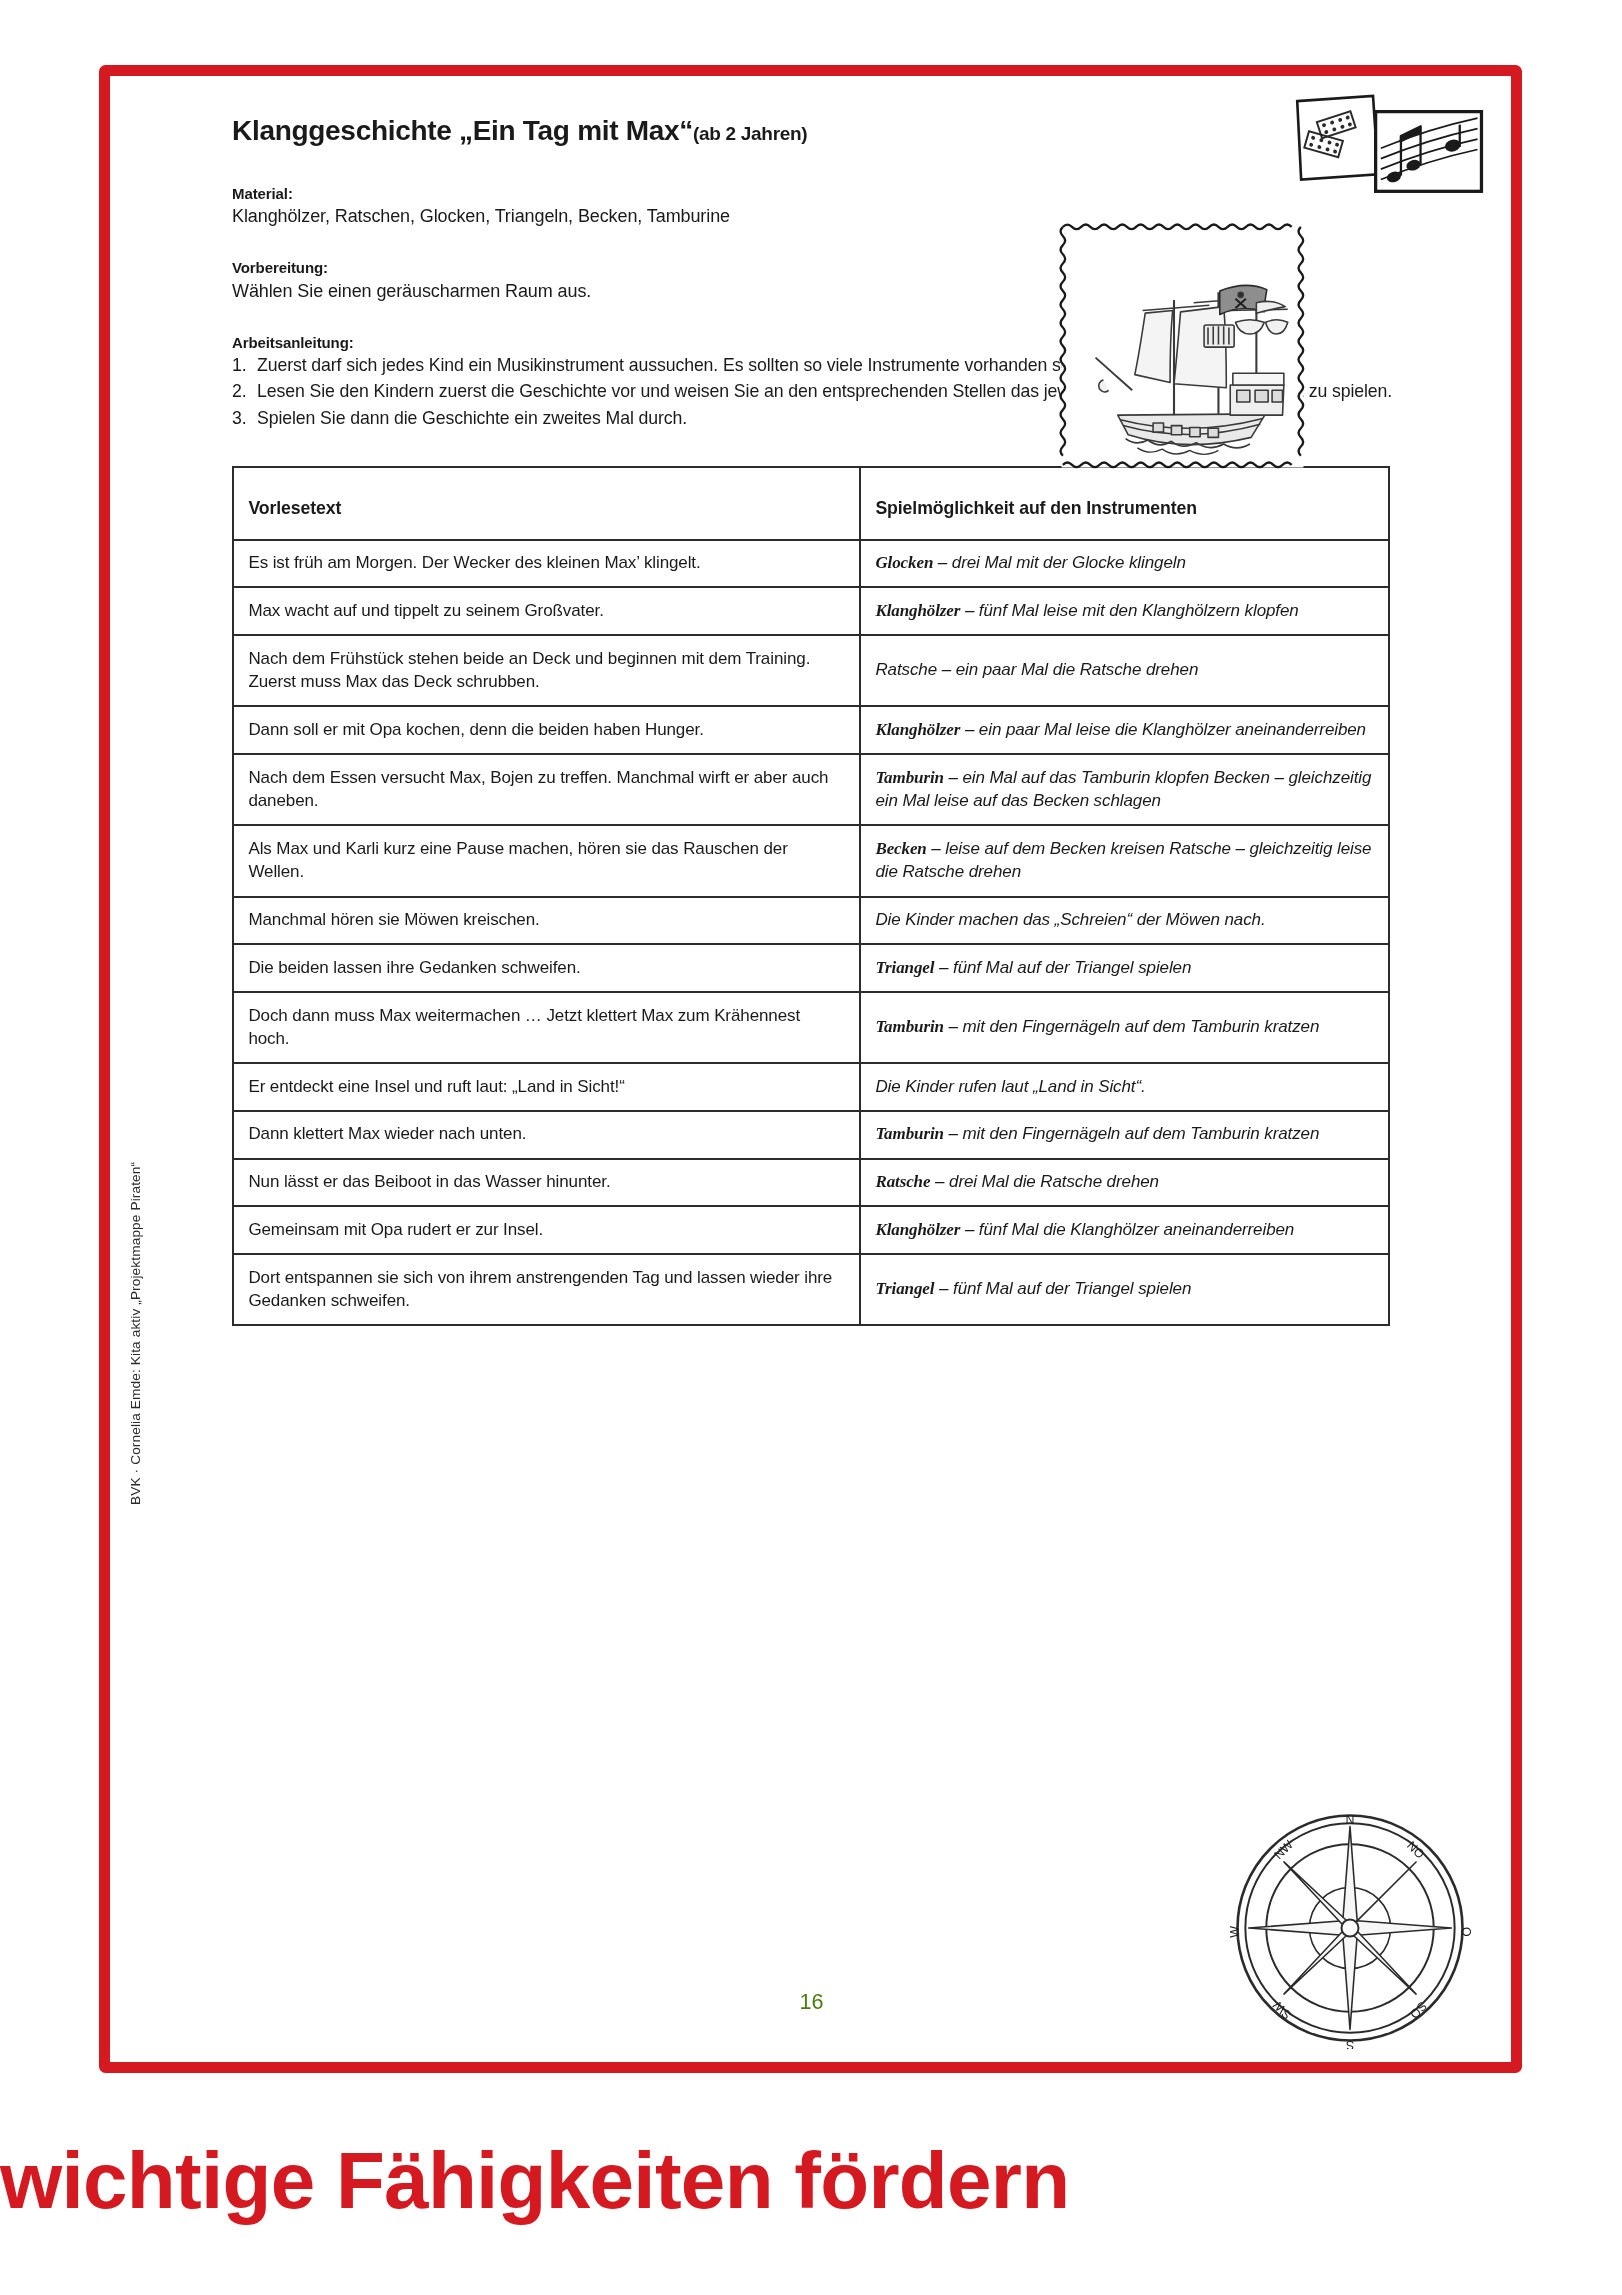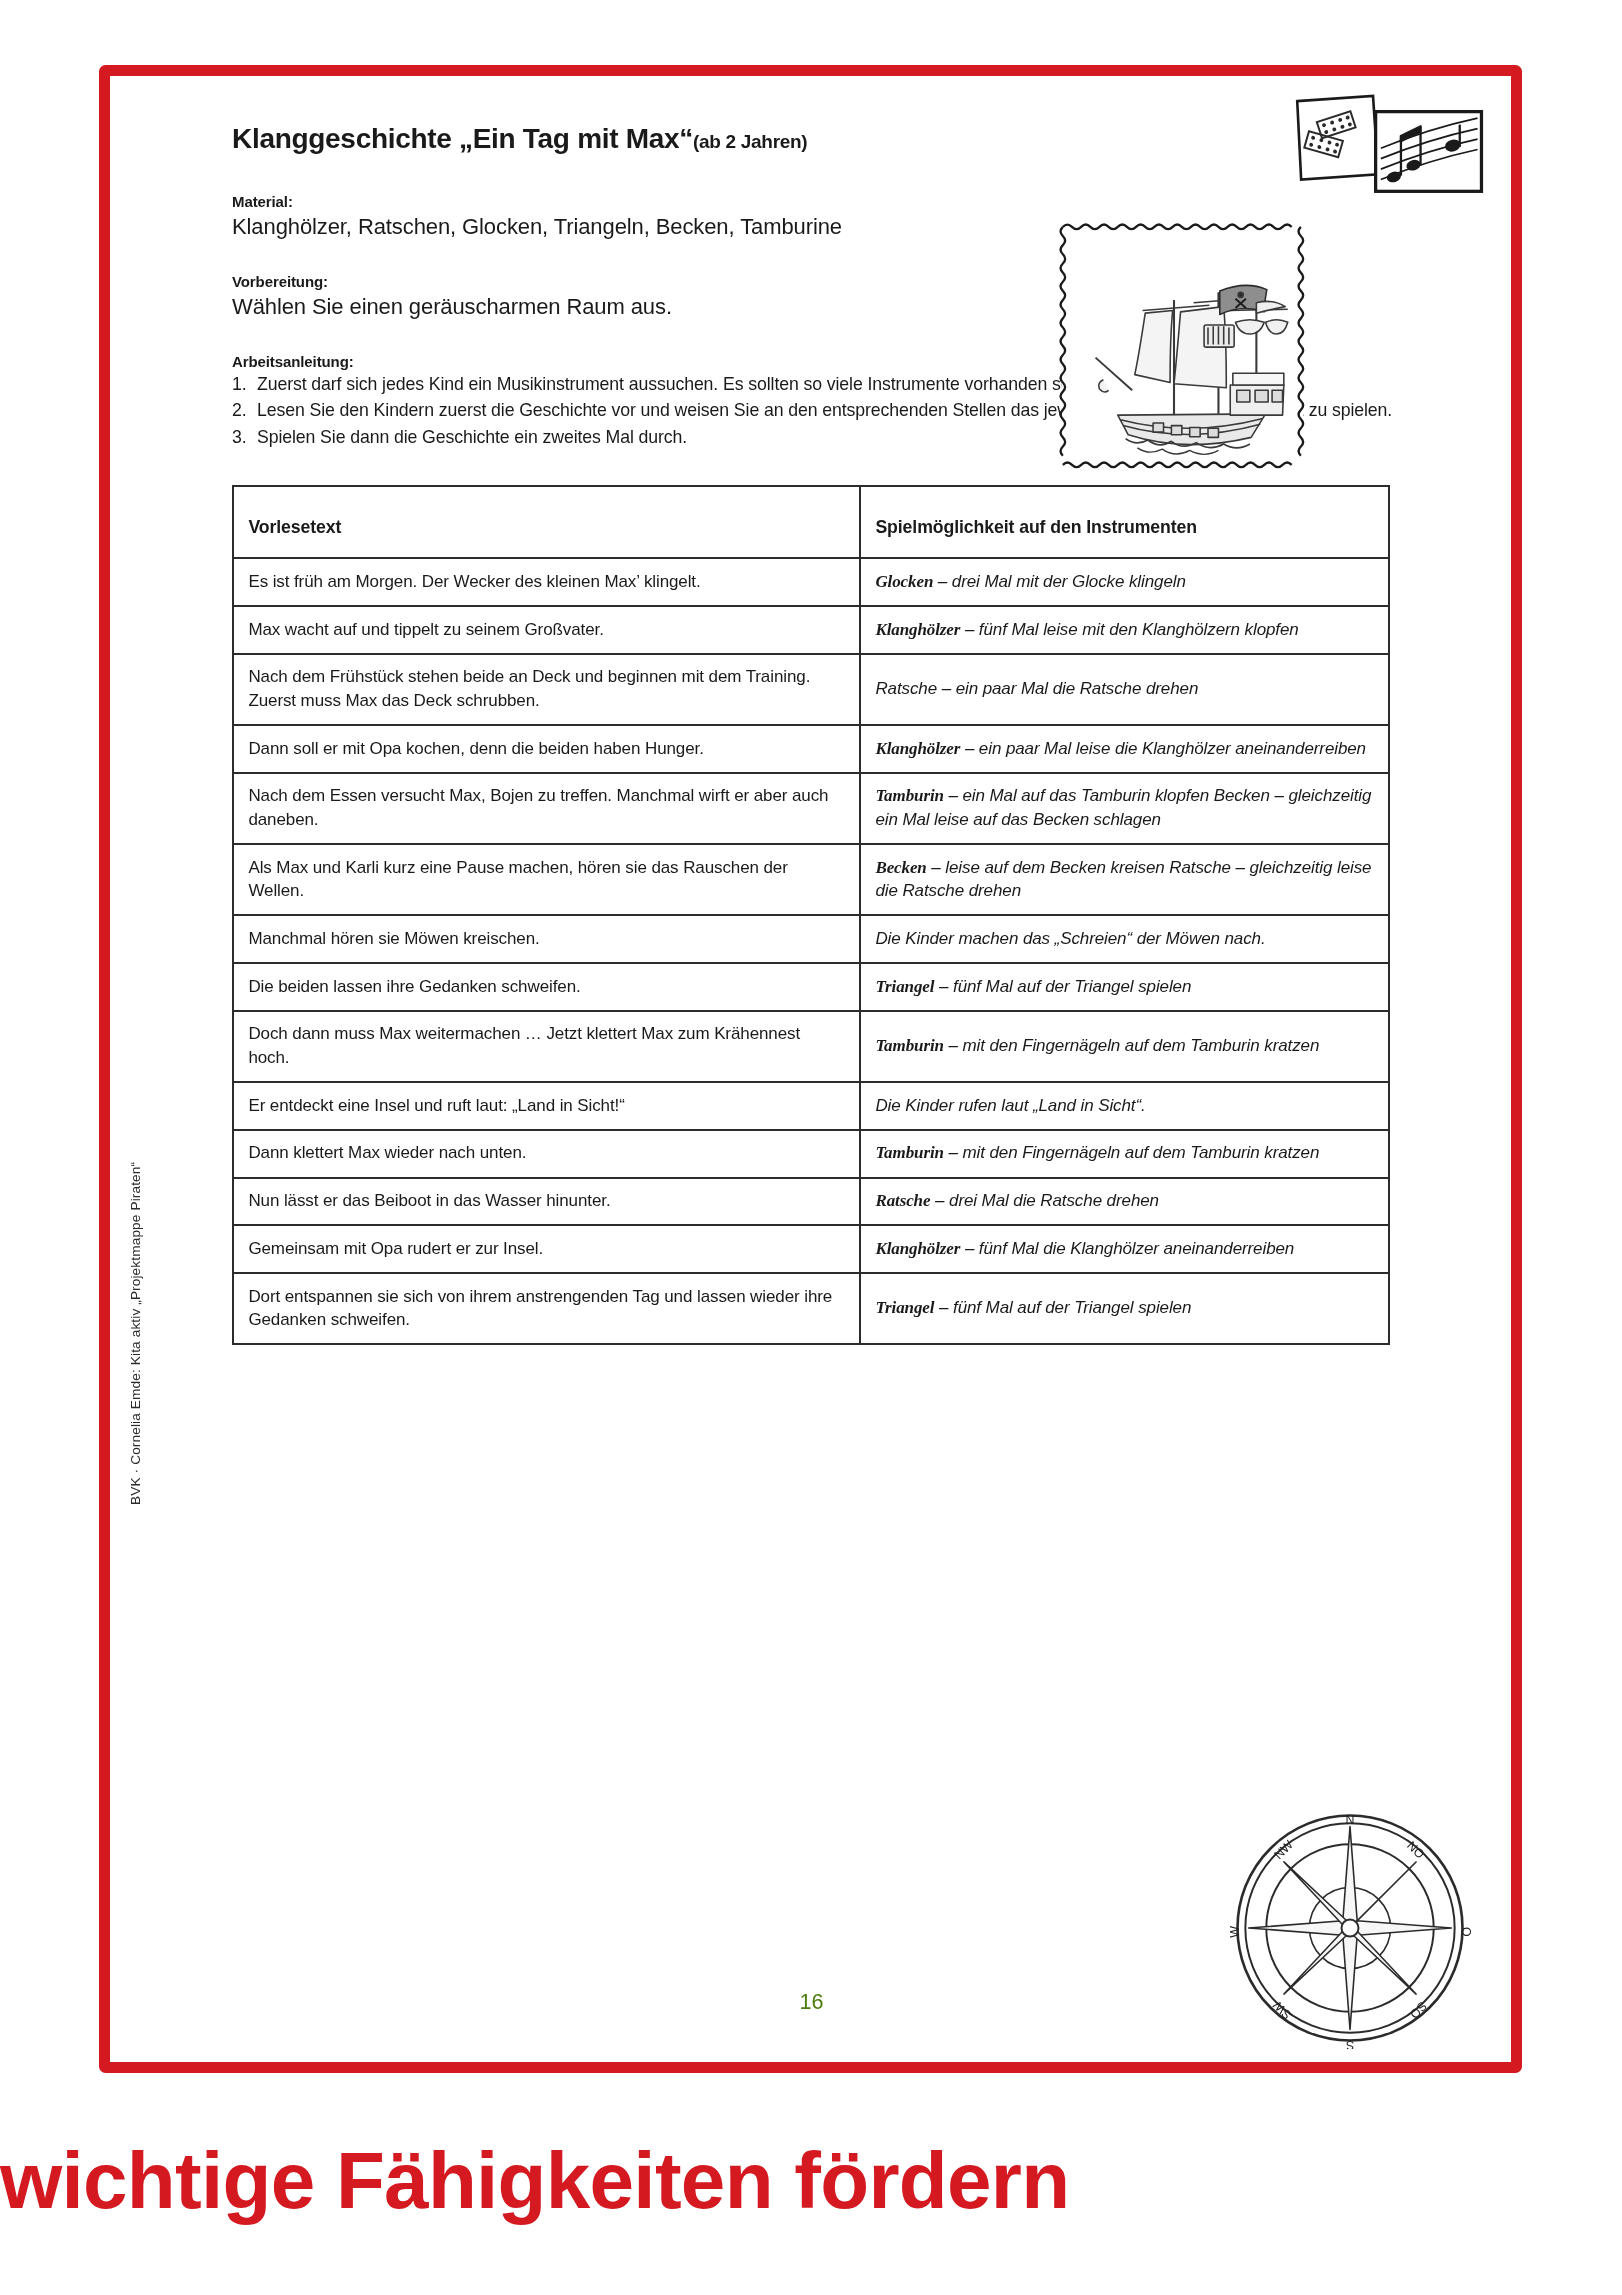--- a/index.html
+++ b/index.html
@@ -26,21 +26,21 @@
     border: 11.8px solid #d51920;
     border-radius: 6.5px;
     box-sizing: border-box;
     background: #ffffff;
   }
 
   
   #content {
     position: absolute;
     left: 232px;
-    top: 124px;
+    top: 116px;
     width: 1161px;
   }
 
   
   #doc-title {
     font-size: 28px;
     font-weight: bold;
     letter-spacing: -0.3px;
     margin: 0 0 0 0;
     line-height: 1.1;
@@ -52,21 +52,21 @@
   }
 
   .section-label {
     font-size: 15px;
     font-weight: bold;
     margin: 0;
     line-height: 1.35;
     letter-spacing: -0.1px;
   }
   .section-body {
-    font-size: 22px;
+    font-size: 18px;
     margin: 0;
     line-height: 1.35;
     letter-spacing: -0.1px;
   }
   .gap-lg { height: 37px; }
   .gap-md { height: 30px; }
 
   .steps {
     margin: 0;
     padding: 0;

